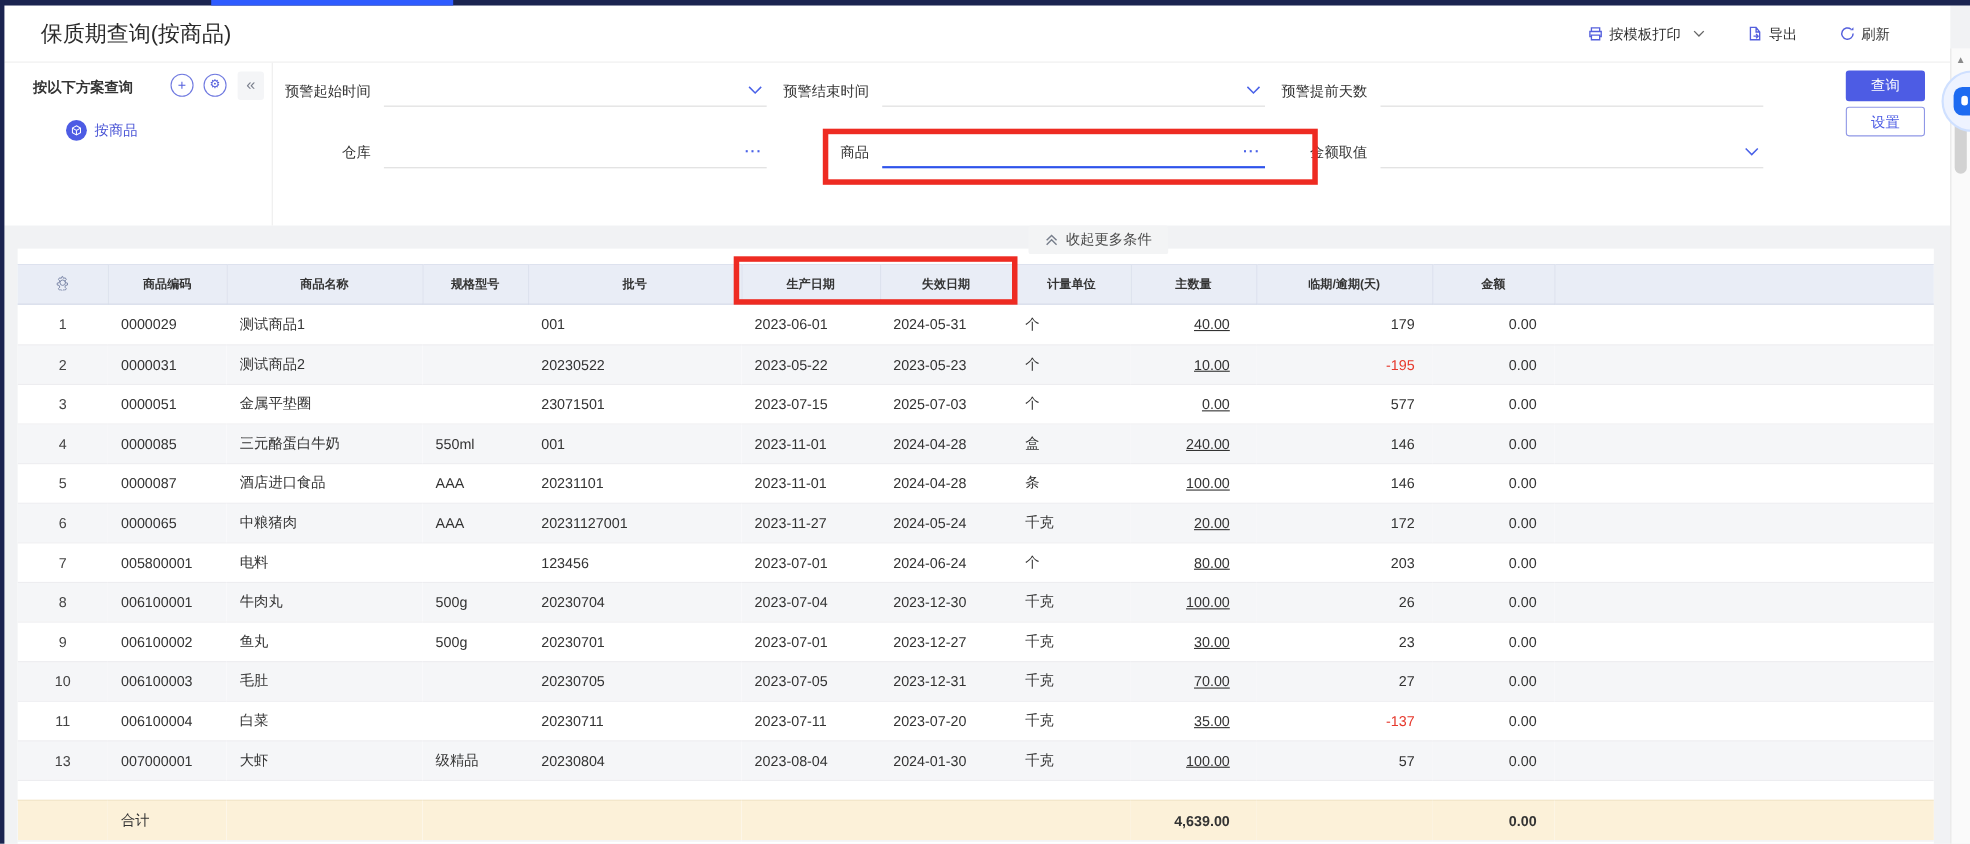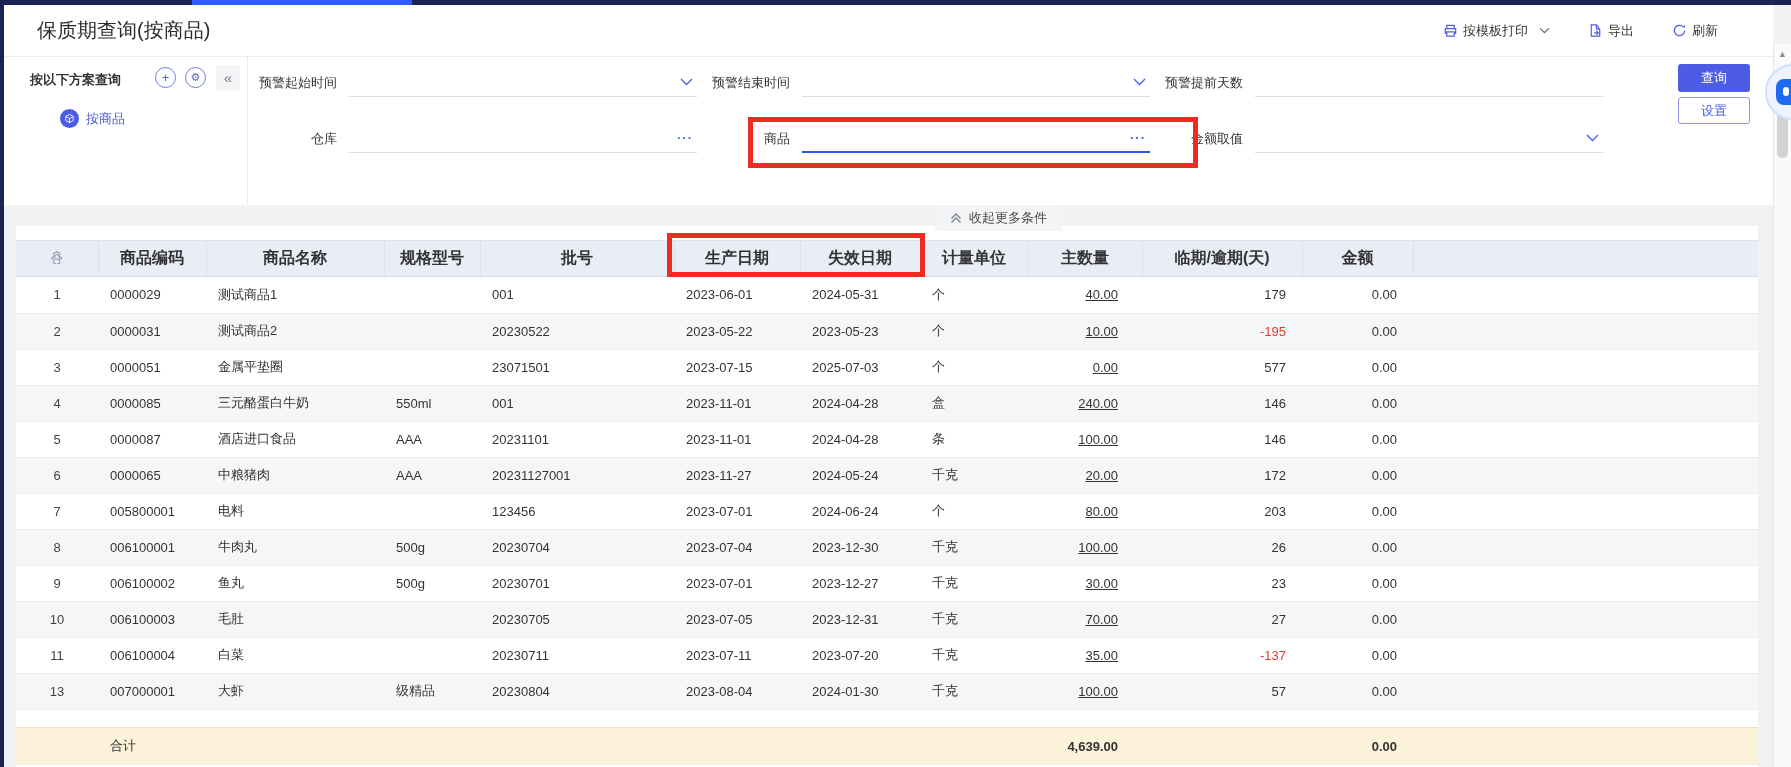--- a/index.html
+++ b/index.html
@@ -56,21 +56,21 @@
   
   #collapse-more { position:absolute; left:935px; top:205px; height:26px; background:#f3f4f5; border-radius:2px;
     display:flex; align-items:center; gap:7px; padding:0 15px; font-size:13px; color:#4a4a4a; cursor:pointer; z-index:5; }
 
   
   #table-panel { position:absolute; left:16px; top:226px; width:1742px; height:541px; background:#fff; padding-top:14px; }
   table { border-collapse:collapse; table-layout:fixed; width:1742px; }
   col.c-idx{width:82px} col.c-code{width:108px} col.c-name{width:178px} col.c-spec{width:96px}
   col.c-batch{width:194px} col.c-date1{width:126px} col.c-date2{width:120px} col.c-unit{width:108px}
   col.c-qty{width:114px} col.c-days{width:160px} col.c-amt{width:111px} col.c-fill{width:auto}
-  thead th { background:#e9edf6; height:36px; font-size:16px; font-weight:bold; color:#333;
+  thead th { background:#e9edf6; height:36px; font-size:11px; font-weight:bold; color:#333;
     border-right:1px solid #dde2ee; border-top:1px solid #dde2ee; border-bottom:1px solid #d5dae8; text-align:center; }
   thead th:last-child { border-right:none; }
   #grid-body-viewport { height:450px; overflow:hidden; }
   tbody td { height:36px; font-size:13px; color:#333; border-bottom:1px solid #ededf0; overflow:hidden; white-space:nowrap; }
   tbody tr:nth-child(even) { background:#f5f6f8; }
   td.t-idx { text-align:center; color:#444; }
   td.t-left { text-align:left; padding-left:12px; }
   td.t-qty { text-align:right; padding-right:24px; }
   td.t-days { text-align:right; padding-right:16px; }
   td.t-amt { text-align:right; padding-right:16px; }

